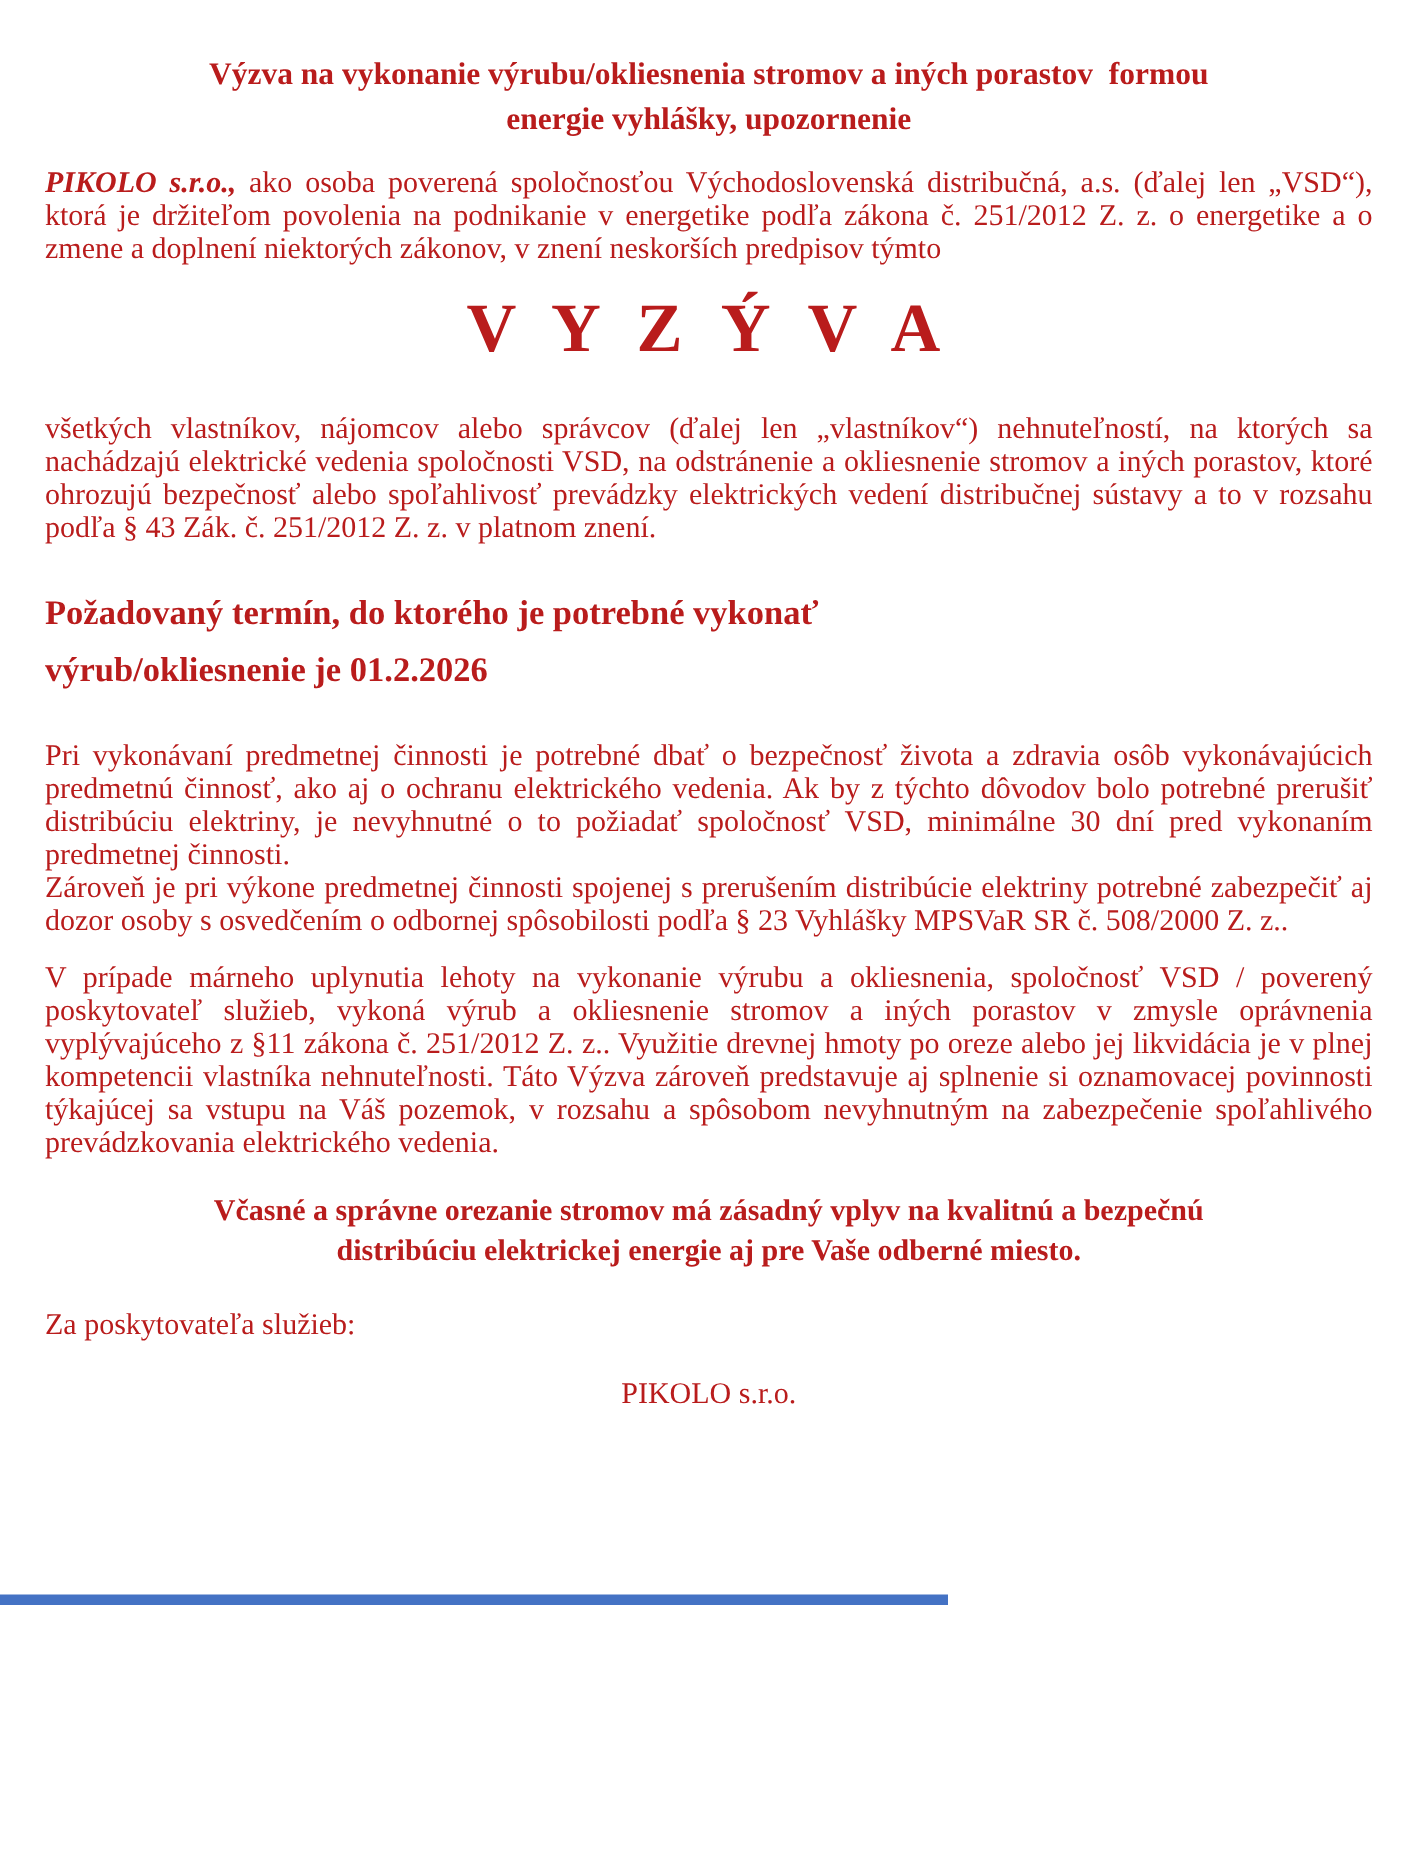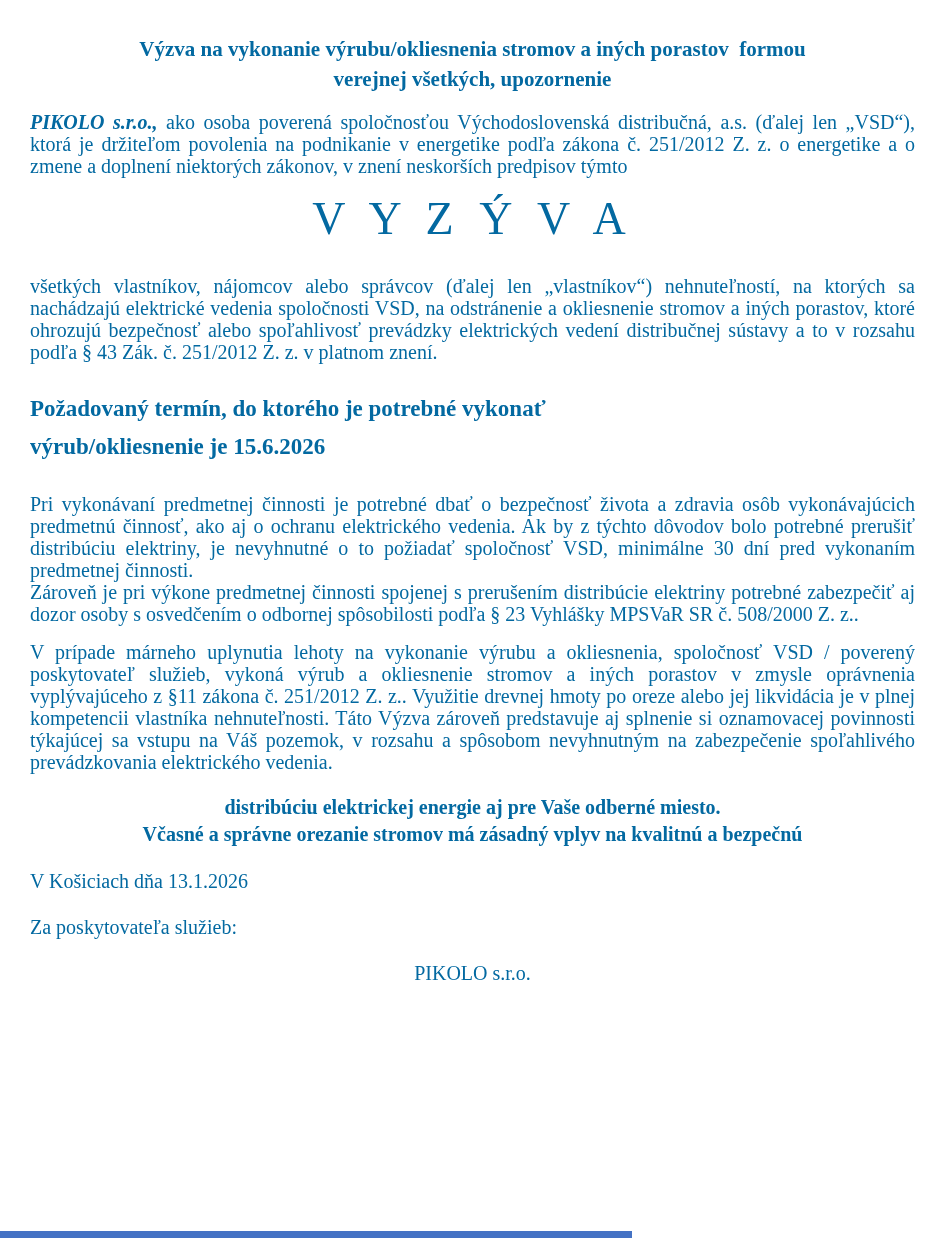--- a/index.html
+++ b/index.html
@@ -1,35 +1,35 @@
 <!DOCTYPE html>
 <html><head>
 <meta charset="utf-8">
 <style>
   html, body { margin: 0; padding: 0; background: #ffffff; }
   .doc {
     position: relative;
     width: 945px;
-    height: 1238px;
+    height: 1070px;
     background: #ffffff;
     overflow: hidden;
     font-family: "Liberation Serif", "DejaVu Serif", serif;
-    color: #0369a1;
+    color: #b91c1c;
   }
   .content { padding: 34px 30px 0 30px; }
 
   .title { text-align: center; font-weight: bold; font-size: 21px; line-height: 30px; margin: 0; }
   .title-line { white-space: pre-wrap; }
 
   .para { font-size: 20px; line-height: 22px; text-align: justify; margin: 0; }
   .intro { margin-top: 17px; }
   .lead-company { font-weight: bold; font-style: italic; }
 
   .vyzyva {
-    text-align: center; font-weight: normal;
+    text-align: center; font-weight: bold;
     font-size: 46px; line-height: 64px; letter-spacing: 7px;
     margin: 10px 0 24px 0;
   }
 
   .owners { margin: 0; }
 
   .deadline {
     text-align: left; font-weight: bold;
     font-size: 23px; line-height: 38px;
     margin: 27px 0 12px 0;
@@ -59,48 +59,47 @@
   }
 </style>
 </head>
 <body>
 
 <div class="doc">
   <div class="content">
 
     <h1 class="title">
       <div class="title-line">Výzva na vykonanie výrubu/okliesnenia stromov a iných porastov  formou</div>
-      <div class="title-line">verejnej všetkých, upozornenie</div>
+      <div class="title-line">energie vyhlášky, upozornenie</div>
     </h1>
 
     <p class="para intro"><span class="lead-company">PIKOLO s.r.o.,</span><span> ako osoba poverená spoločnosťou Východoslovenská distribučná, a.s. (ďalej len „VSD“), ktorá je držiteľom povolenia na podnikanie v energetike podľa zákona č. 251/2012 Z. z. o energetike a o zmene a doplnení niektorých zákonov, v znení neskorších predpisov týmto</span></p>
 
     <div class="vyzyva">V Y Z Ý V A</div>
 
     <p class="para owners">všetkých vlastníkov, nájomcov alebo správcov (ďalej len „vlastníkov“) nehnuteľností, na ktorých sa nachádzajú elektrické vedenia spoločnosti VSD, na odstránenie a okliesnenie stromov a iných porastov, ktoré ohrozujú bezpečnosť alebo spoľahlivosť prevádzky elektrických vedení distribučnej sústavy a to v rozsahu podľa § 43 Zák. č. 251/2012 Z. z. v platnom znení.</p>
 
     <div class="deadline">
       <div>Požadovaný termín, do ktorého je potrebné vykonať</div>
-      <div>výrub/okliesnenie je 15.6.2026</div>
+      <div>výrub/okliesnenie je 01.2.2026</div>
     </div>
 
     <div class="safety-block">
       <p class="para">Pri vykonávaní predmetnej činnosti je potrebné dbať o bezpečnosť života a zdravia osôb vykonávajúcich predmetnú činnosť, ako aj o ochranu elektrického vedenia. Ak by z týchto dôvodov bolo potrebné prerušiť distribúciu elektriny, je nevyhnutné o to požiadať spoločnosť VSD, minimálne 30 dní pred vykonaním predmetnej činnosti.</p>
       <p class="para supervision">Zároveň je pri výkone predmetnej činnosti spojenej s prerušením distribúcie elektriny potrebné zabezpečiť aj dozor osoby s osvedčením o odbornej spôsobilosti podľa § 23 Vyhlášky MPSVaR SR č. 508/2000 Z. z..</p>
     </div>
 
 
     <p class="para enforcement">V prípade márneho uplynutia lehoty na vykonanie výrubu a okliesnenia, spoločnosť VSD / poverený poskytovateľ služieb, vykoná výrub a okliesnenie stromov a iných porastov v zmysle oprávnenia vyplývajúceho z §11 zákona č. 251/2012 Z. z.. Využitie drevnej hmoty po oreze alebo jej likvidácia je v plnej kompetencii vlastníka nehnuteľnosti. Táto Výzva zároveň predstavuje aj splnenie si oznamovacej povinnosti týkajúcej sa vstupu na Váš pozemok, v rozsahu a spôsobom nevyhnutným na zabezpečenie spoľahlivého prevádzkovania elektrického vedenia.</p>
 
     <div class="closing-note">
+      <div>Včasné a správne orezanie stromov má zásadný vplyv na kvalitnú a bezpečnú</div>
       <div>distribúciu elektrickej energie aj pre Vaše odberné miesto.</div>
-      <div>Včasné a správne orezanie stromov má zásadný vplyv na kvalitnú a bezpečnú</div>
     </div>
 
-    <p class="para place-date">V Košiciach dňa 13.1.2026</p>
 
     <p class="para signature-label">Za poskytovateľa služieb:</p>
 
     <p class="para signature-company">PIKOLO s.r.o.</p>
 
   </div>
 
   <div class="footer-bar" style="background-color:#4472c4"></div>
 </div>
 

